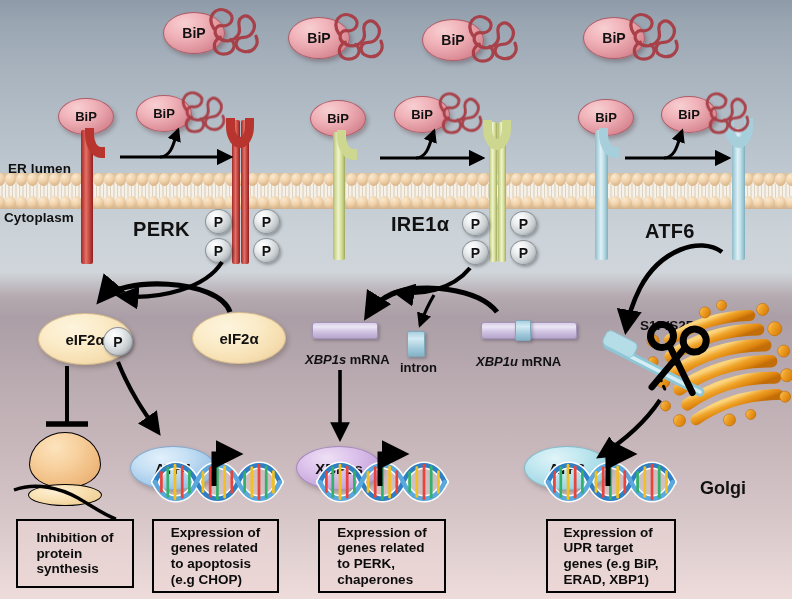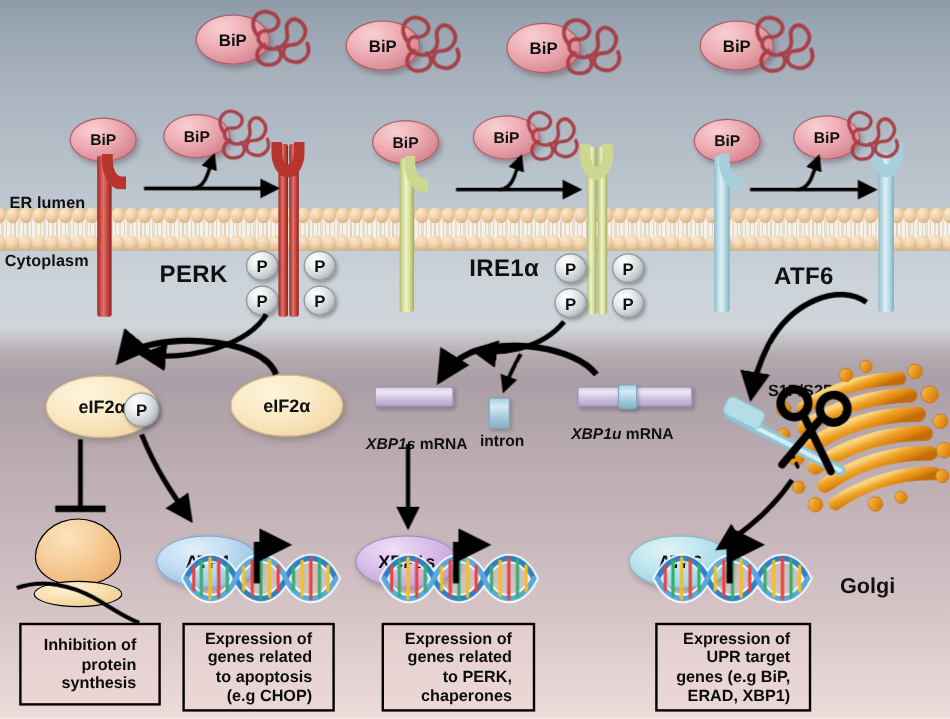--- a/index.html
+++ b/index.html
@@ -181,21 +181,21 @@
       #e0f4f8 0%, #c2e8f0 34%, #a2d8e5 68%, #8cccdc 92%, #81c4d5 100%);
     border: 1.3px solid #82bdcc;
   }
 
   
   .tbox {
     position: absolute;
     border: 2.6px solid #000;
     background: rgba(236,214,213,.55);
     display: flex; align-items: center; justify-content: center;
-    text-align: right;
+    text-align: left;
     font-size: 13.5px; font-weight: bold; line-height: 1.16;
     color: #0c0c0c; padding: 3px 2px;
   }
 
   
   .ribo-big {
     position: absolute;
     width: 72px; height: 56px;
     border-radius: 50% 50% 46% 46% / 58% 58% 42% 42%;
     background: radial-gradient(ellipse at 36% 26%,
@@ -443,21 +443,21 @@
     <div class="pc" style="left:48px; top:0px;">P</div>
     <div class="pc" style="left:0px;  top:29px;">P</div>
     <div class="pc" style="left:48px; top:29px;">P</div>
   </div>
 
   <div class="eif" style="left:38px; top:313px;">eIF2α</div>
   <div class="pc" style="left:103px; top:327px; width:30px; height:29px;">P</div>
   <div class="eif" style="left:192px; top:312px;">eIF2α</div>
 
   <div class="mrna" style="left:312px; top:322px; width:66px;"></div>
-  <div class="smlabel" style="left:305px; top:362px;"><span class="ital">XBP1s</span><span> mRNA</span></div>
+  <div class="smlabel" style="left:305px; top:352px;"><span class="ital">XBP1s</span><span> mRNA</span></div>
 
   <div class="intronbox" style="left:407px; top:331px; width:18px; height:26px; border-radius:2px;"></div>
   <div class="smlabel" style="left:400px; top:360px;">intron</div>
 
   <div class="mrna" style="left:481px; top:322px; width:96px;"></div>
   <div class="intronbox" style="left:515px; top:320px; width:16px; height:21px; border-radius:2px;"></div>
   <div class="smlabel" style="left:476px; top:354px;"><span class="ital">XBP1u</span><span> mRNA</span></div>
 
   <div class="smlabel" style="left:640px; top:318px; font-size:13.5px;">S1P/S2P</div>
   <div class="smlabel" style="left:700px; top:452px; font-size:18px;margin-top:26px;">Golgi</div>

